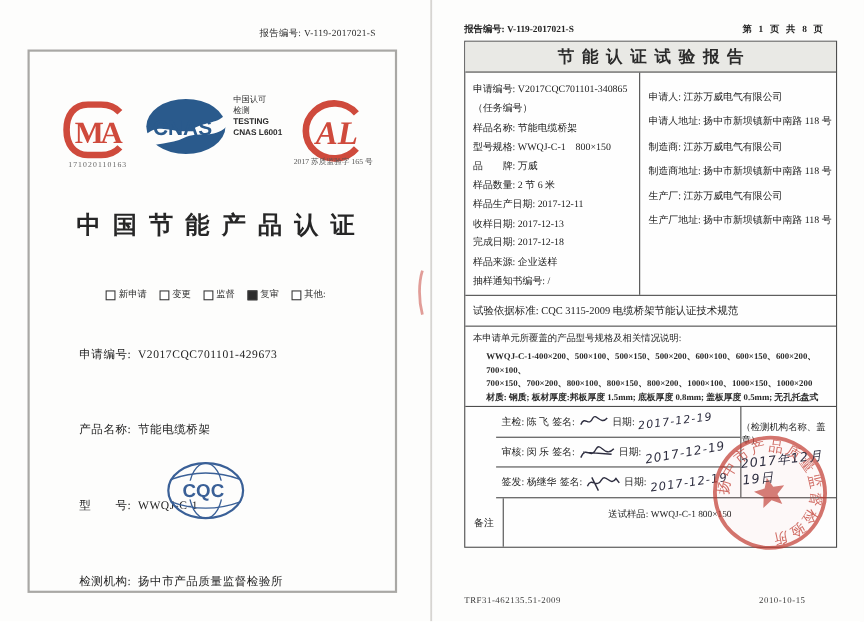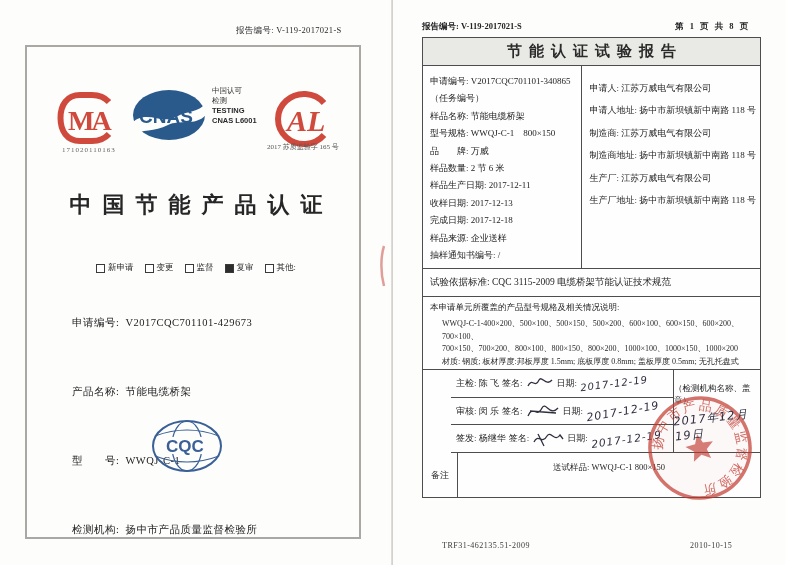--- a/index.html
+++ b/index.html
@@ -59,42 +59,42 @@
     font-size:15px; font-weight:700; letter-spacing:7px; text-indent:7px; color:#2a2a2a; }
   .info-row { height:202px; display:flex; }
   .info-col { font-size:9px; color:#232323; }
   .info-col.left { width:50.5%; border-right:1px solid #4d4d4d; padding:7px 6px 0 7px; }
   .info-col.right { width:49.5%; padding:11px 4px 0 8px; }
   .info-col.left .iline { line-height:17.4px; white-space:pre; }
   .info-col.right .iline { line-height:22.4px; white-space:pre; }
   .std-row { height:27px; display:flex; align-items:center; padding-left:7px; font-size:9.5px; }
   .concl-row { height:34px; display:flex; align-items:center; padding-left:7px; font-size:9.5px; }
   .coverage-row { height:67px; padding:5px 6px 0 7px; font-size:8.5px; }
-  .coverage-lines { margin-top:4px; padding-left:12px; font-size:8px; line-height:12.5px; color:#2a2a2a; }
+  .coverage-lines { margin-top:4px; padding-left:12px; font-size:8px; line-height:12.5px; color:#2a2a2a;font-weight:bold; }
   .sig-row { height:82px; display:flex;margin-left:28px; }
   .sig-left { width:222px; border-right:1px solid #4d4d4d; display:flex; flex-direction:column; }
   .sig-line { flex:1; border-bottom:1px solid #4d4d4d; display:flex; align-items:center;
     padding:0 5px; gap:3px; font-size:9px; white-space:nowrap; }
   .sig-line:last-child { border-bottom:none; }
   .sig-right { flex:1; position:relative; display:flex; flex-direction:column;
     align-items:center; justify-content:center; font-size:8.5px; }
   .remark-row { height:44px; display:flex; }
   .remark-label { width:34px; border-right:1px solid #4d4d4d; display:flex; align-items:center;
     justify-content:center; font-size:9px; }
   .remark-content { flex:1; display:flex; justify-content:center; padding-top:9px; font-size:8.5px; }
 
   .hand { font-family:"DejaVu Sans", sans-serif; font-style:italic; color:#2e2e40; display:inline-block; }
   .hand-date { font-size:10px; transform:rotate(-7deg); letter-spacing:1px; }
   .hand-date.h2 { font-size:11px; transform:rotate(-10deg); }
   .hand-date.h3 { font-size:10.5px; transform:rotate(-8deg); }
   .stamp-hand-date { font-size:11.5px; transform:rotate(-6deg); margin-top:3px; letter-spacing:1px; position:relative; z-index:3; }
   .stamp-wrap { position:absolute; left:249px; top:390px; width:116px; height:116px;
     transform:rotate(-12deg); z-index:2; pointer-events:none; }
 
-  .footer-left  { position:absolute; left:49px;  top:541px; font-size:8px; color:#3a3a3a; letter-spacing:0.5px; }
+  .footer-left  { position:absolute; left:29px;  top:541px; font-size:8px; color:#3a3a3a; letter-spacing:0.5px; }
   .footer-right { position:absolute; left:297px; top:541px; font-size:8px; color:#3a3a3a; letter-spacing:0.5px; }
 </style>
 </head>
 <body>
 
 <div class="canvas">
   <div class="corner-mark"></div>
   <div class="edge-right"></div>
 
   <div class="page page-left">

